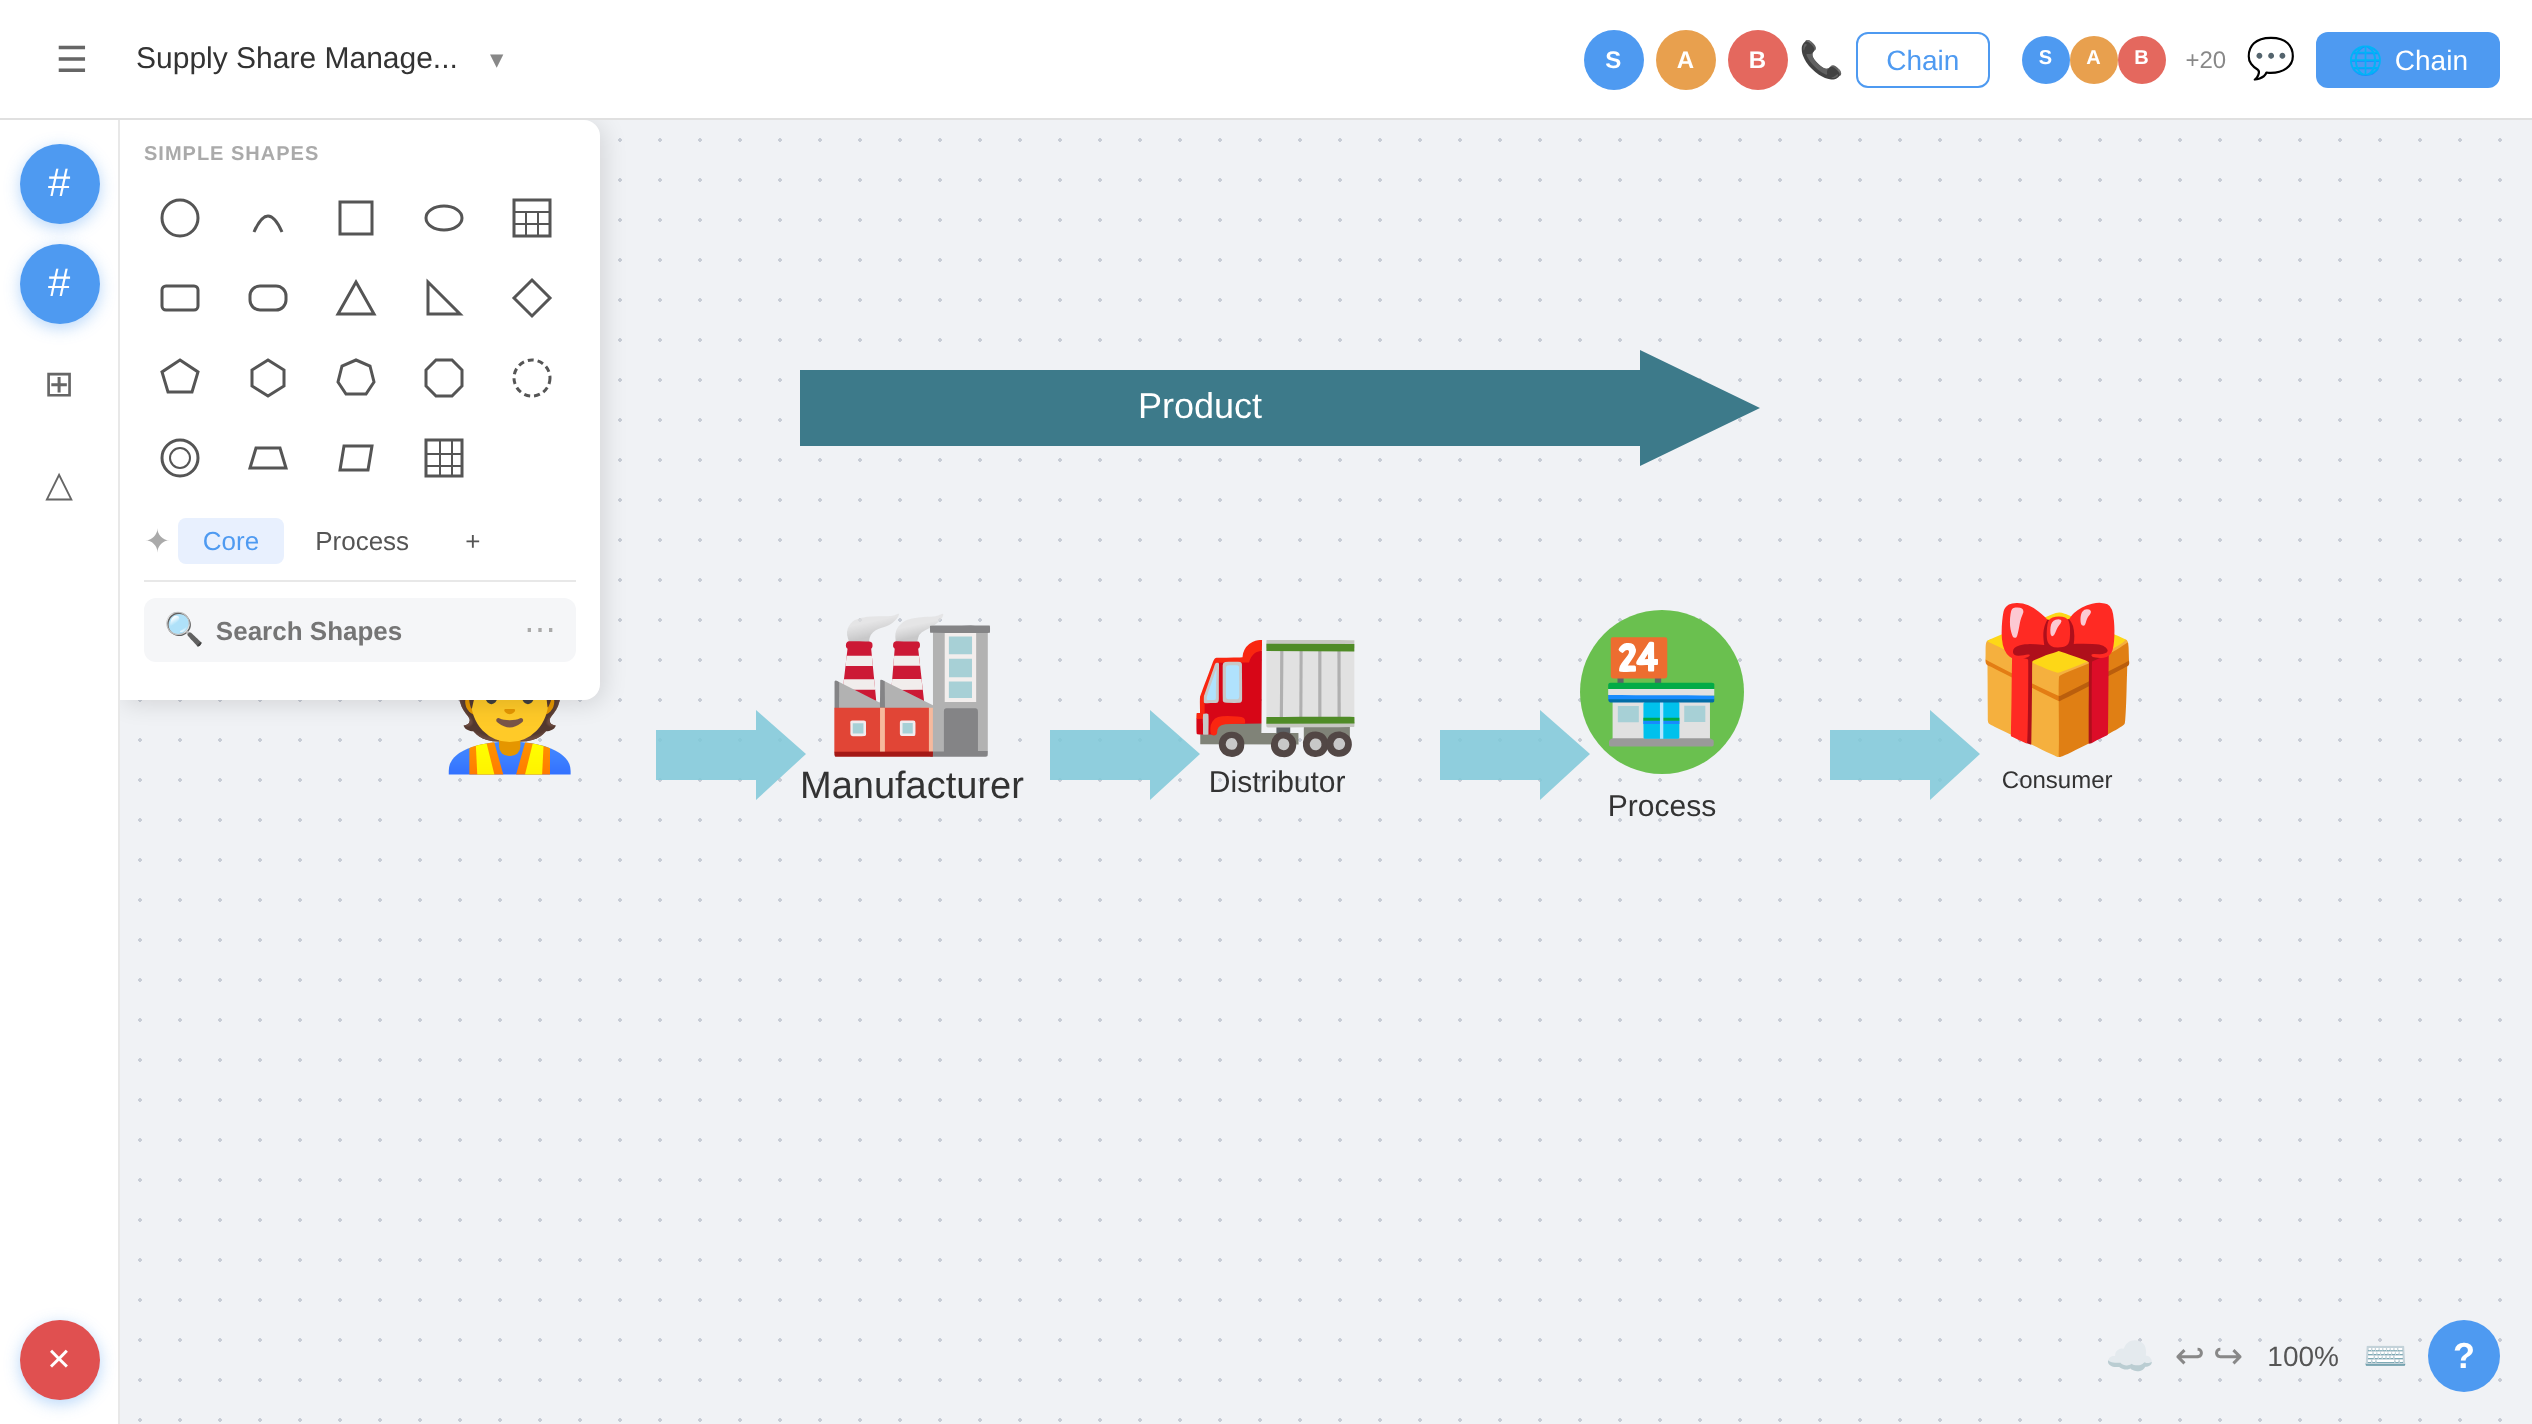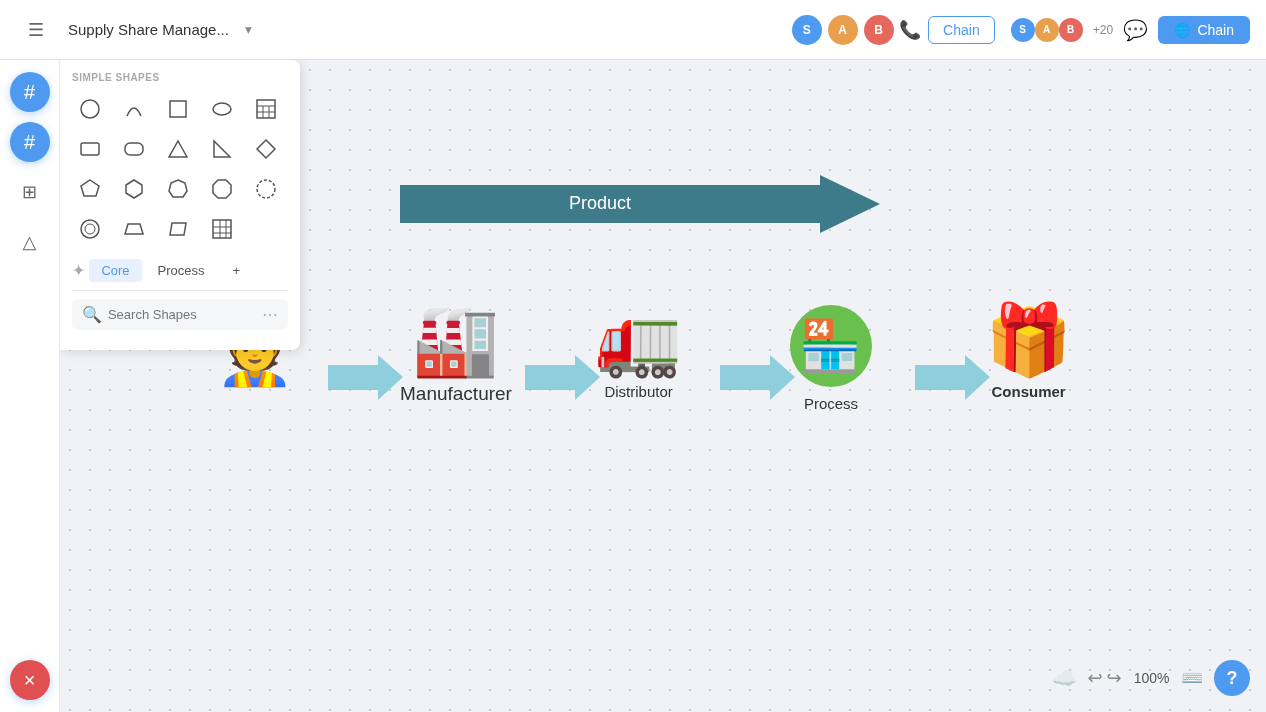--- a/index.html
+++ b/index.html
@@ -149,20 +149,21 @@
       border-radius: 6px;
       padding: 6px 10px;
     }
     .shape-search input {
       border: none;
       background: none;
       outline: none;
       font-size: 13px;
       color: #c2410c;
       width: 140px;
+      font-weight: bold;
     }
     .search-more { margin-left: auto; color: #aaa; cursor: pointer; font-size: 16px; }
 
     
     .bottom-toolbar {
       position: absolute;
       bottom: 16px;
       right: 16px;
       display: flex;
       align-items: center;
@@ -412,21 +413,21 @@
     </div>
 
     <div style="position:absolute; top:290px; left:855px;">
       <svg width="75" height="55" viewBox="0 0 75 55">
         <polygon points="0,15 50,15 50,5 75,27 50,50 50,40 0,40" fill="#7ec8d8" opacity="0.85"></polygon>
       </svg>
     </div>
 
     <div style="position:absolute; top:245px; left:925px; display:flex; flex-direction:column; align-items:center; gap:8px;">
       <div style="font-size:70px; line-height:1;">🎁</div>
-      <span style="font-size:15px;color:#333;font-weight:bold;">Consumer</span>
+      <span style="font-size:12px;color:#333;">Consumer</span>
     </div>
 
     <div class="bottom-toolbar">
       <span class="cloud-icon">☁️</span>
       <div class="undo-redo">
         <button class="undo-btn">↩</button>
         <button class="redo-btn">↪</button>
       </div>
       <span class="zoom-level">100%</span>
       <span class="keyboard-icon">⌨️</span>

